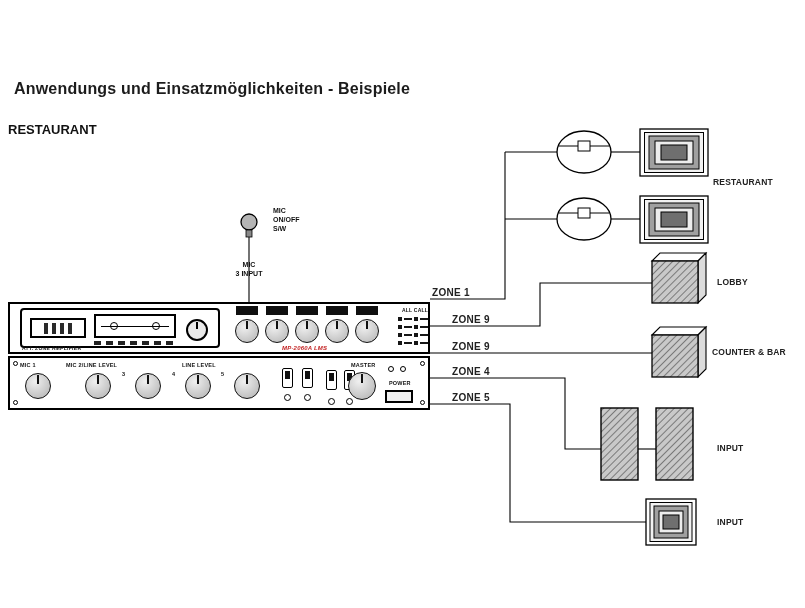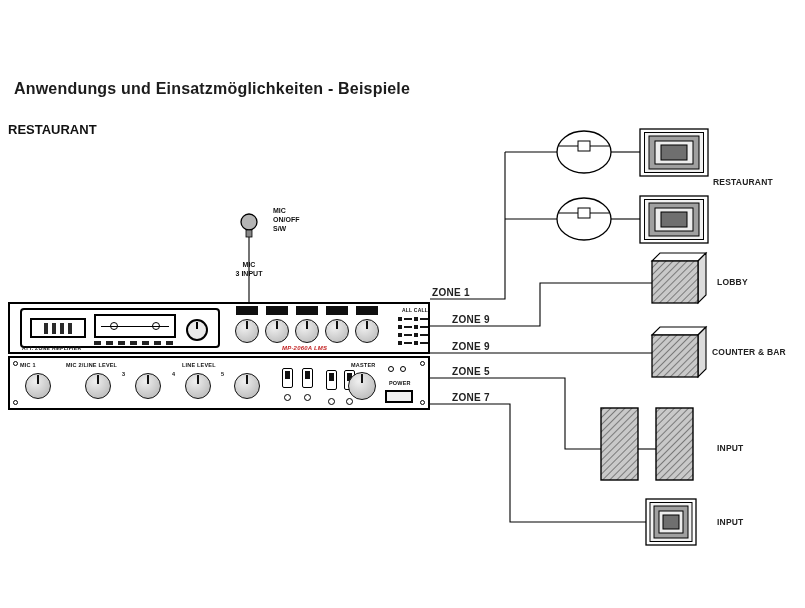--- a/index.html
+++ b/index.html
@@ -302,22 +302,22 @@
     <div class="bknob kmaster"></div>
 
     <div class="pled p1"></div>
     <div class="pled p2"></div>
     <div class="power-btn"></div>
   </div>
 
   <div class="abs zone zone1">ZONE 1</div>
   <div class="abs zone zone2">ZONE 9</div>
   <div class="abs zone zone3">ZONE 9</div>
-  <div class="abs zone zone4">ZONE 5</div>
-  <div class="abs zone zone5">ZONE 7</div>
+  <div class="abs zone zone4">ZONE 4</div>
+  <div class="abs zone zone5">ZONE 5</div>
 
   <div class="abs area area-restaurant">RESTAURANT</div>
   <div class="abs area area-lobby">LOBBY</div>
   <div class="abs area area-counter">COUNTER &amp; BAR</div>
   <div class="abs area area-garden">INPUT</div>
   <div class="abs area area-toilet">INPUT</div>
 
 </div>
 
 </body></html>

